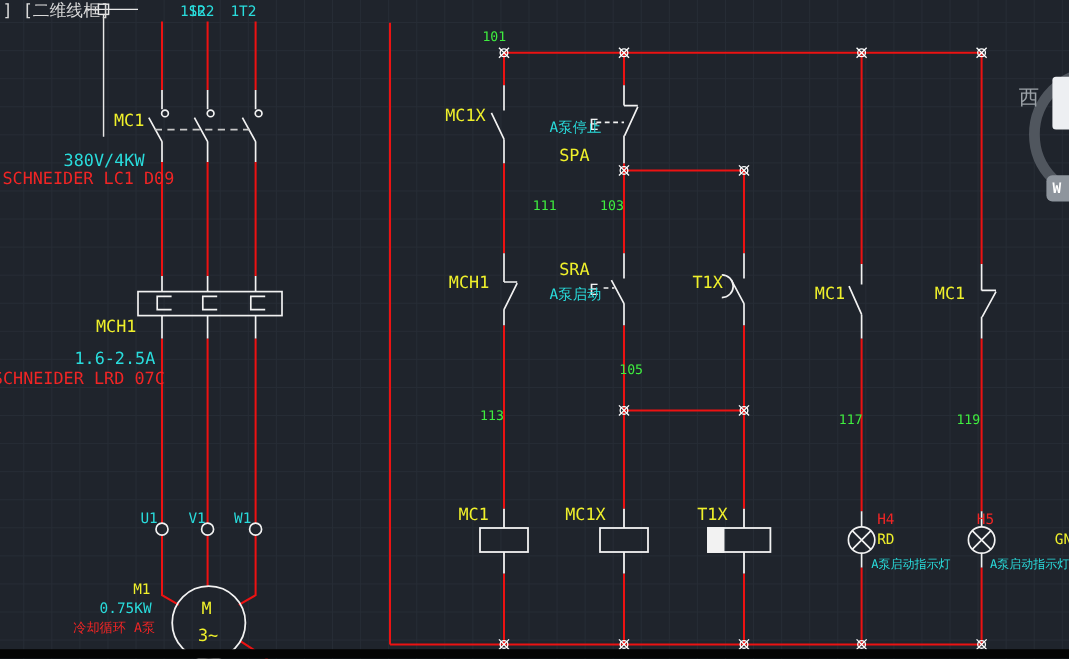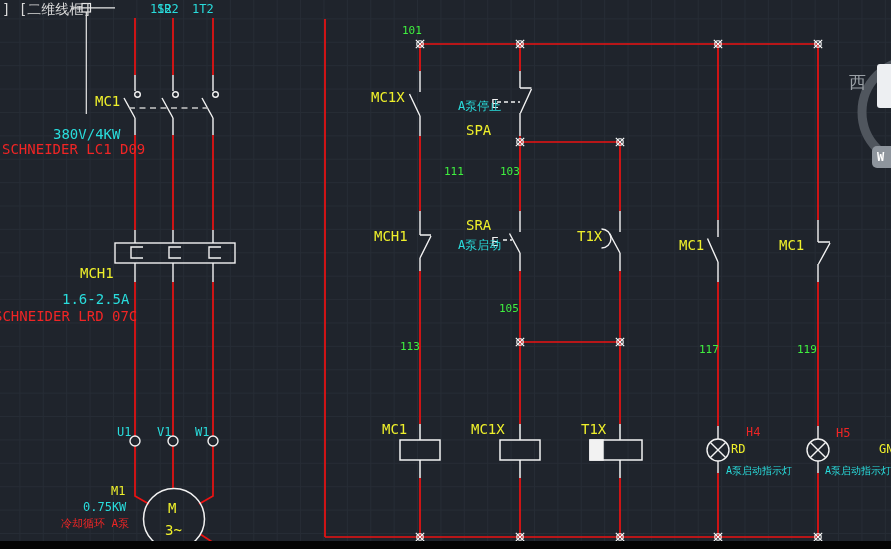--- a/index.html
+++ b/index.html
@@ -179,43 +179,43 @@
 
   <div class="lbl c-yellow s12" style="left:111px;top:485px;">M1</div>
   <div class="lbl c-cyan s12" style="left:83px;top:501px;">0.75KW</div>
   <div class="lbl c-red s11" style="left:61px;top:518px;">冷却循环 A泵</div>
   <div class="lbl c-yellow s13" style="left:168px;top:501px;">M</div>
   <div class="lbl c-yellow s13" style="left:165px;top:523px;">3~</div>
 
   <div class="lbl c-green s11" style="left:402px;top:25px;">101</div>
   <div class="lbl c-green s11" style="left:403px;top:166px;margin-left:41px;">111</div>
   <div class="lbl c-green s11" style="left:500px;top:166px;">103</div>
-  <div class="lbl c-green s11" style="left:499px;top:303px;">105</div>
+  <div class="lbl c-green s11" style="left:516px;top:303px;">105</div>
   <div class="lbl c-green s11" style="left:400px;top:341px;">113</div>
   <div class="lbl c-green s11" style="left:699px;top:344px;">117</div>
   <div class="lbl c-green s11" style="left:797px;top:344px;">119</div>
 
   <div class="lbl c-yellow s13" style="left:371px;top:90px;">MC1X</div>
   <div class="lbl c-yellow s13" style="left:466px;top:79px;margin-top:44px;">SPA</div>
   <div class="lbl c-cyan s12" style="left:458px;top:100px;">A泵停止</div>
   <div class="lbl c-yellow s13" style="left:374px;top:229px;">MCH1</div>
   <div class="lbl c-yellow s13" style="left:466px;top:218px;">SRA</div>
   <div class="lbl c-cyan s12" style="left:458px;top:239px;">A泵启动</div>
   <div class="lbl c-yellow s13" style="left:577px;top:229px;">T1X</div>
   <div class="lbl c-yellow s13" style="left:679px;top:238px;">MC1</div>
   <div class="lbl c-yellow s13" style="left:779px;top:238px;">MC1</div>
 
   <div class="lbl c-yellow s13" style="left:382px;top:422px;">MC1</div>
   <div class="lbl c-yellow s13" style="left:471px;top:422px;">MC1X</div>
   <div class="lbl c-yellow s13" style="left:581px;top:422px;">T1X</div>
 
-  <div class="lbl c-red s12" style="left:746px;top:427px;font-family:Liberation Mono, monospace;">H4</div>
+  <div class="lbl c-red s12" style="left:731px;top:427px;">H4</div>
   <div class="lbl c-yellow s12" style="left:731px;top:443px;">RD</div>
   <div class="lbl c-cyan s10" style="left:726px;top:466px;">A泵启动指示灯</div>
-  <div class="lbl c-red s12" style="left:836px;top:427px;">H5</div>
+  <div class="lbl c-red s12" style="left:814px;top:427px;">H5</div>
   <div class="lbl c-yellow s12" style="left:831px;top:443px;margin-left:48px;">GN</div>
   <div class="lbl c-cyan s10" style="left:825px;top:466px;">A泵启动指示灯</div>
 
   <div id="wm-whitebox"></div>
   <div class="lbl c-gray s17" style="left:849px;top:74px;">西</div>
   <div id="wm-wbtn">W</div>
 
   <div id="bottombar"></div>
 </div>
 

